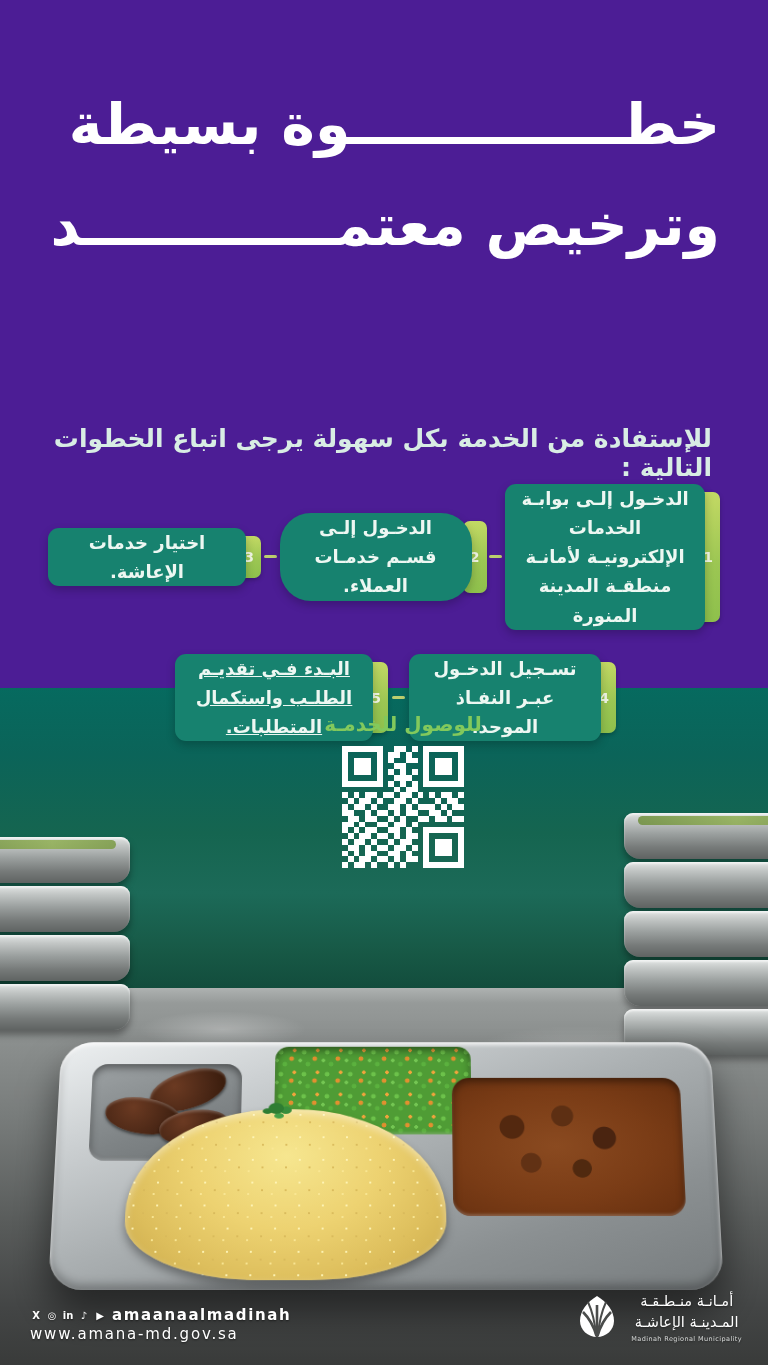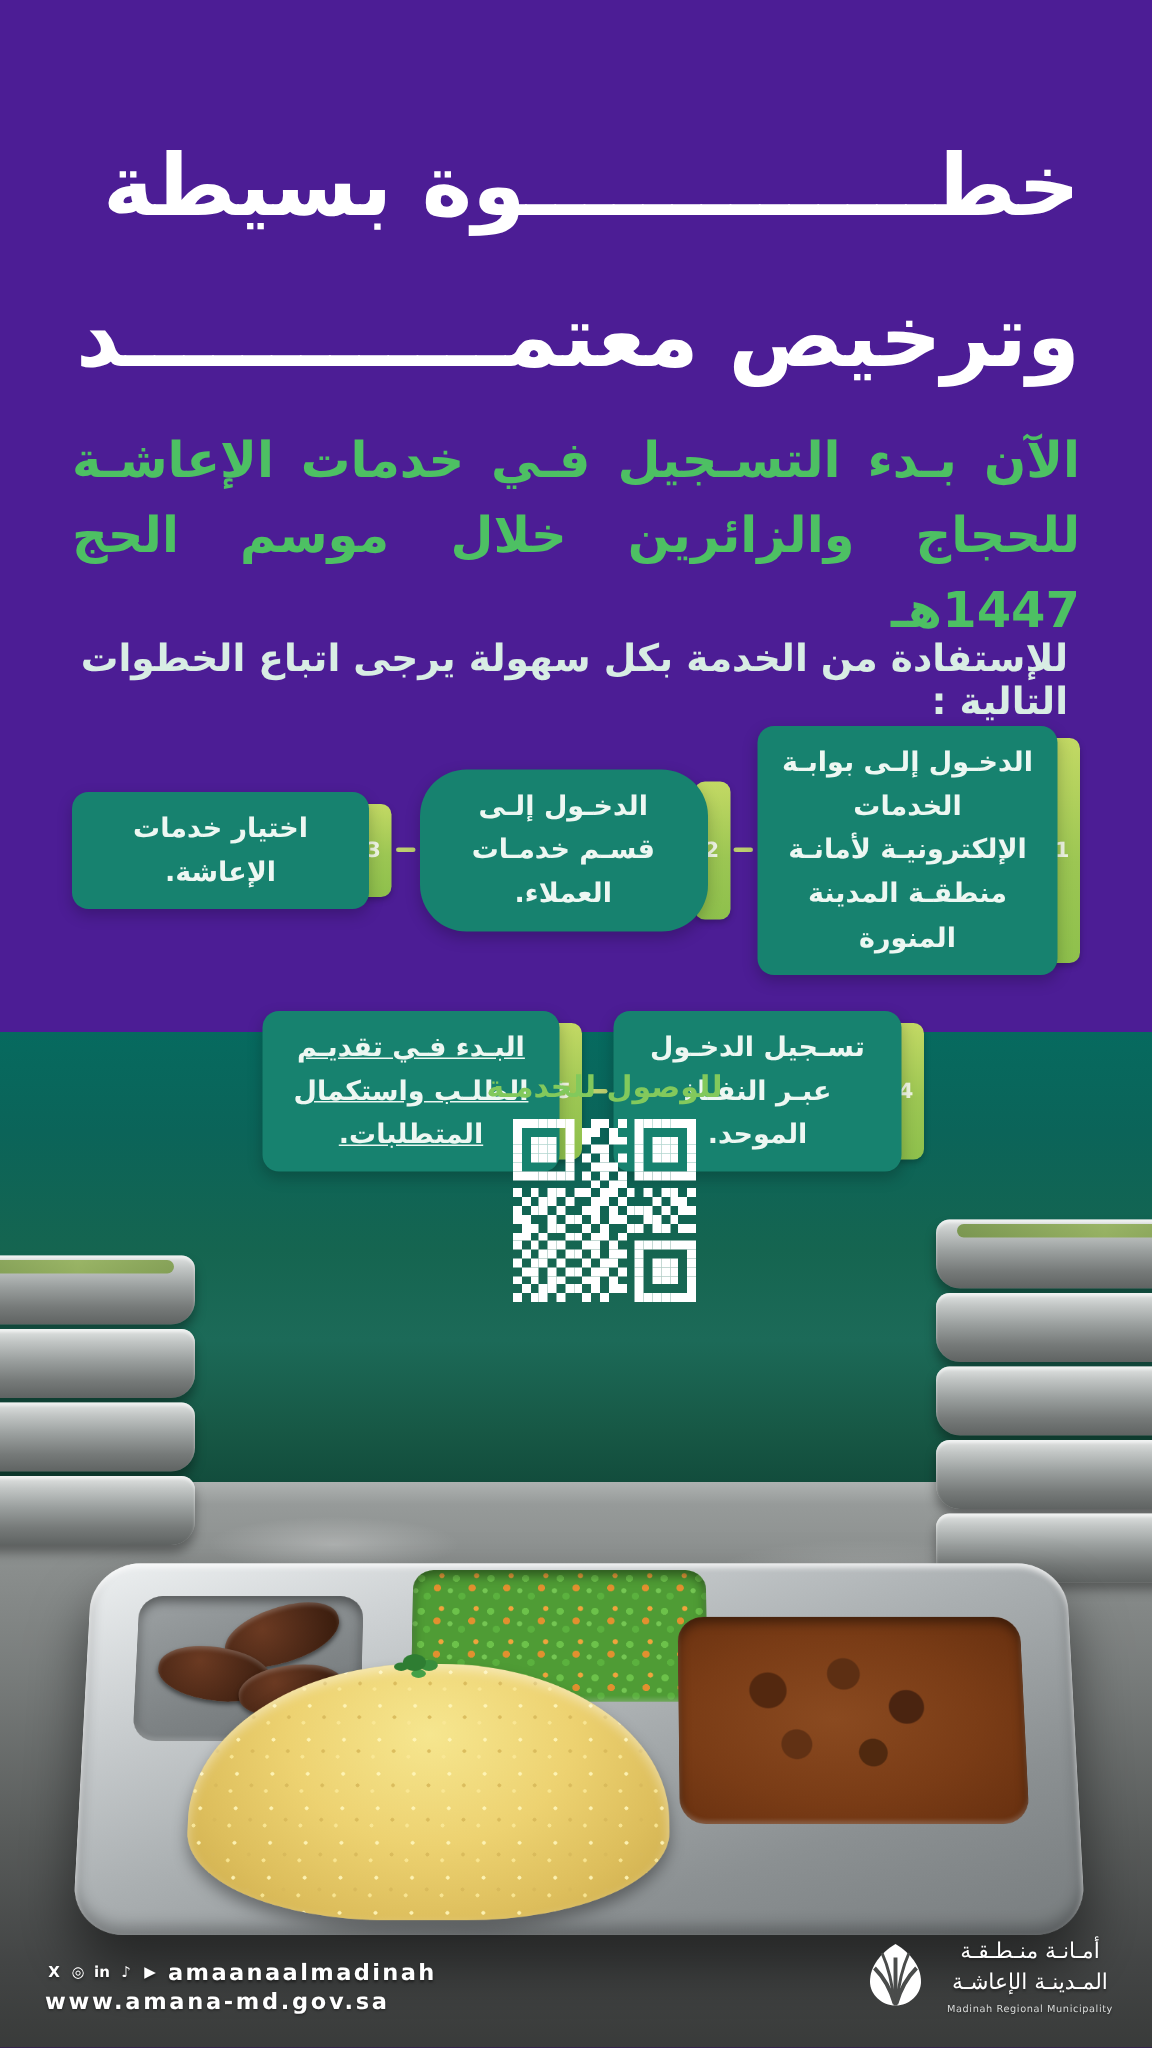--- a/index.html
+++ b/index.html
@@ -104,21 +104,21 @@
   .row2{margin-top:24px;margin-right:104px;justify-content:flex-start;gap:0;}
   .step{position:relative;padding-left:0;padding-right:15px;}
   .step-tab{position:absolute;right:0;top:8px;bottom:8px;width:24px;border-radius:7px;
     background:linear-gradient(180deg,#C3D964,#9CC653 55%,#8EC04C);
     display:flex;align-items:center;justify-content:center;
     color:rgba(255,255,255,.85);font-size:14px;font-weight:700;
     box-shadow:0 2px 4px rgba(0,0,0,.25);}
   .step-box{position:relative;z-index:1;background:#17826F;border-radius:11px;
     color:#EDF7F2;font-size:18px;font-weight:600;line-height:1.62;text-align:center;
     display:flex;align-items:center;justify-content:center;
-    padding:10px 14px;box-sizing:border-box;
+    padding:0 14px;box-sizing:border-box;
     box-shadow:0 4px 10px rgba(0,0,0,.22);}
   .s1 .step-box{width:200px;min-height:92px;}
   .s2 .step-box{width:192px;min-height:76px;border-radius:31px;}
   .s3 .step-box{width:198px;min-height:58px;}
   .s4 .step-box{width:192px;min-height:74px;}
   .s5 .step-box{width:198px;min-height:82px;text-decoration:underline;}
   .dash{width:13px;height:3px;border-radius:2px;background:#BCCF6F;flex:none;margin:0 2px;}
   .row2 .dash{margin:0 4px;}
   
   .qr-section{position:absolute;left:0;right:0;top:712px;z-index:3;
@@ -129,21 +129,21 @@
   .qr-grid .on{background:#FFFFFF;}
   
   .footer{position:absolute;left:0;right:0;bottom:22px;z-index:4;
     display:flex;flex-direction:row-reverse;justify-content:space-between;align-items:flex-end;
     padding:0 26px 0 30px;}
   .social{direction:ltr;text-align:left;color:#FFFFFF;text-shadow:0 1px 2px rgba(0,0,0,.5);}
   .social-line{display:flex;align-items:center;gap:6px;}
   .social-icons{display:flex;gap:4px;font-size:10px;font-weight:700;letter-spacing:0;}
   .social-icons span{display:inline-flex;align-items:center;justify-content:center;width:12px;height:12px;}
   .social-handle{font-size:15px;font-weight:700;letter-spacing:1.6px;}
-  .website{font-size:15px;font-weight:700;letter-spacing:1.8px;margin-top:1px;}
+  .website{font-size:15px;font-weight:400;letter-spacing:1.8px;margin-top:1px;}
   .brand{display:flex;flex-direction:row;align-items:center;gap:10px;direction:rtl;
     color:#FFFFFF;text-shadow:0 1px 2px rgba(0,0,0,.45);}
   .brand-text{text-align:center;}
   .brand-ar{font-size:14.5px;font-weight:400;line-height:1.45;letter-spacing:1px;}
   .brand-en{font-size:6.5px;color:#D9DBDA;letter-spacing:.4px;margin-top:2px;font-weight:400;}
   .palm-icon{width:48px;height:48px;flex:none;}
 </style>
 </head>
 <body>
 
@@ -179,24 +179,20 @@
         <div class="parsley"></div>
       </div>
     </div>
   </div>
 
   <div class="headline">
     <div>خطــــــــــــــوة بسيطة</div>
     <div>وترخيص معتمـــــــــــــد</div>
   </div>
 
-  <div class="subtitle">
-    <div>الآن بـدء التسـجيل فـي خدمات الإعاشـة</div>
-    <div>للحجاج والزائرين خلال موسم الحج 1447هـ</div>
-  </div>
 
   <div class="instruction">للإستفادة من الخدمة بكل سهولة يرجى اتباع الخطوات التالية :</div>
 
   <div class="steps">
     <div class="steps-row row1">
       <div class="step s1">
         <div class="step-tab">1</div>
         <div class="step-box">الدخـول إلـى بوابـة الخدمات الإلكترونيـة لأمانـة منطقـة المدينة المنورة</div>
       </div>
       <div class="dash"></div>

